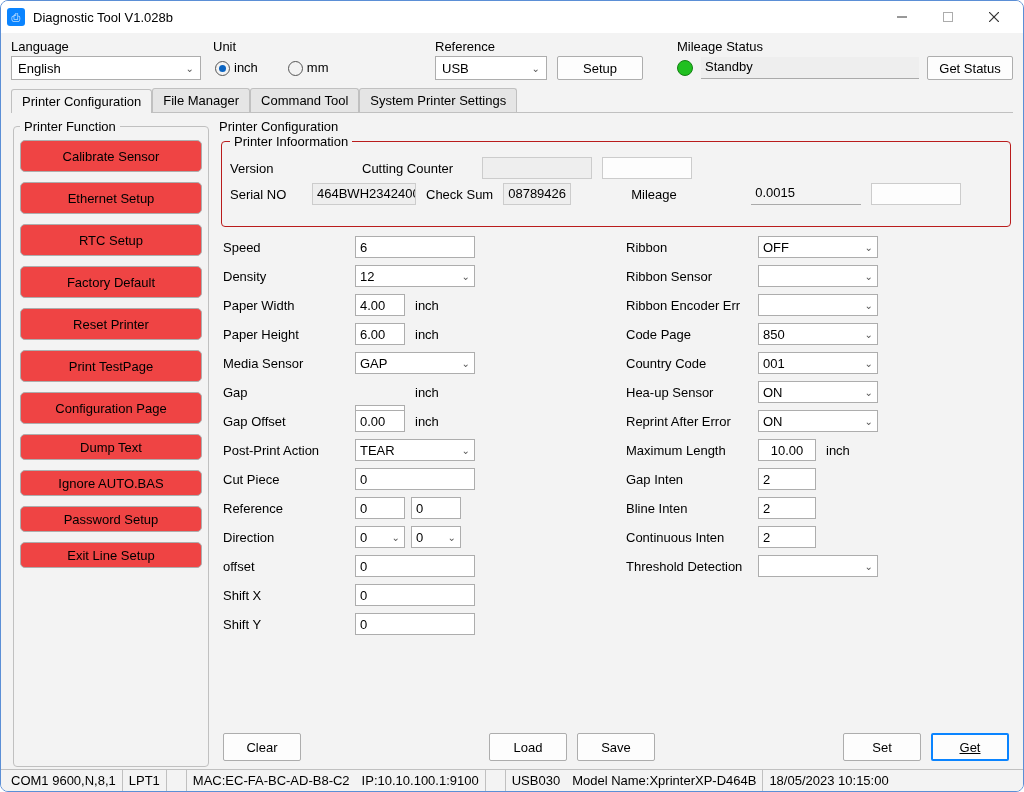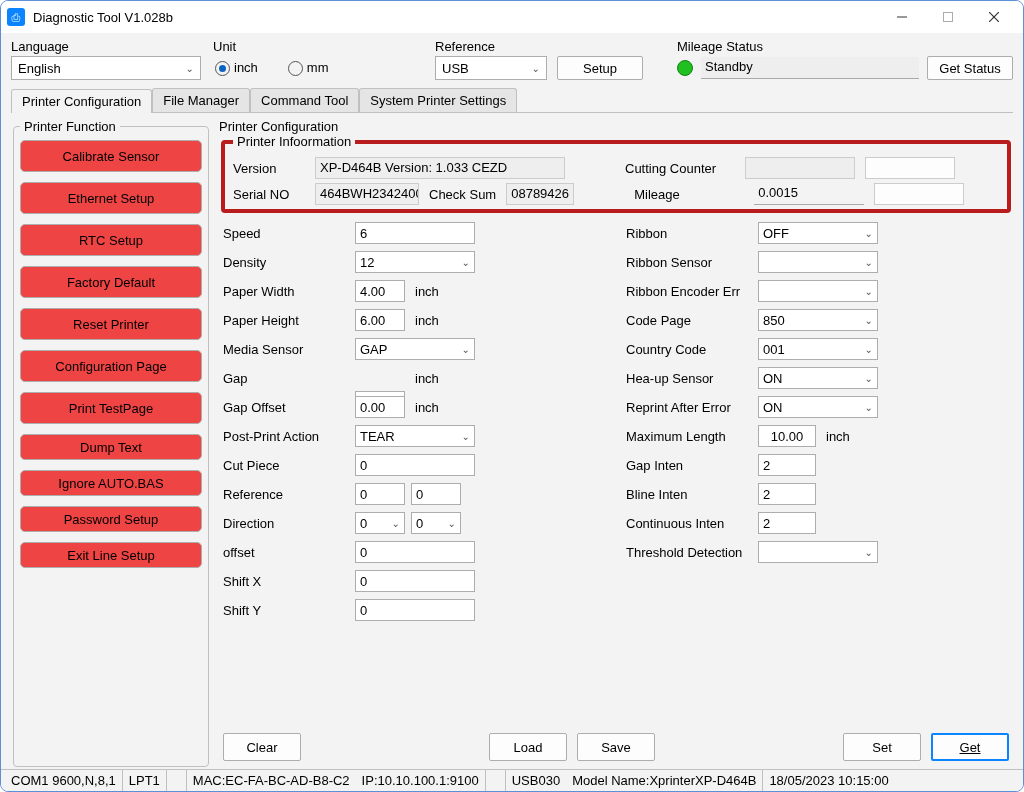--- a/index.html
+++ b/index.html
@@ -24,21 +24,21 @@
   .readonly { height:22px; border-bottom:1px solid #aaa; padding:2px 4px; background:#eee; }
   .tabstrip { display:flex; border-bottom:1px solid #c0c0c0; margin-top:4px; }
   .tab { padding:4px 10px; border:1px solid #c0c0c0; border-bottom:none; background:#e5e5e5; margin-right:0px; border-radius:3px 3px 0 0; }
   .tab.active { background:#f3f3f3; position:relative; top:1px; }
   .mainarea { display:flex; gap:8px; flex:1; padding-top:6px; overflow:hidden; }
   fieldset.funcs { border:1px solid #c0c0c0; border-radius:4px; padding:6px; width:196px; }
   fieldset legend { padding:0 4px; }
   .funcbtn { width:100%; height:32px; margin-bottom:10px; border:1px solid #adadad; border-radius:5px; background:#ef4444; display:flex; align-items:center; justify-content:center; }
   .funcbtn.small { height:26px; }
   .cfgarea { flex:1; display:flex; flex-direction:column; }
-  fieldset.pinfo { border:4px solid #b91c1c; border-radius:4px; padding:4px 8px 4px 8px; }
+  fieldset.pinfo { border:1px solid #b91c1c; border-radius:4px; padding:4px 8px 21px 8px; }
   .pinfo-row { display:flex; align-items:center; gap:10px; margin-top:4px; }
   .pinfo-row .lab { width:72px; }
   .pinfo-row .val { height:22px; border:1px solid #ccc; background:#eee; padding:2px 4px; overflow:hidden; white-space:nowrap; }
   .subtabs { display:flex; border:1px solid #c0c0c0; margin-top:8px; }
   .subtab { padding:3px 14px; border-right:1px solid #c0c0c0; background:#f3f3f3; }
   .subtab.active { background:#fff; }
   .cfggrid { display:flex; gap:20px; padding:8px 4px; flex:1; background:#f3f3f3; }
   .col { flex:1; }
   .frow { display:flex; align-items:center; margin-bottom:5px; height:24px; }
   .frow .flab { width:132px; }
@@ -127,35 +127,34 @@
     </div>
 
     <div class="mainarea">
       <fieldset class="funcs">
         <legend>Printer  Function</legend>
         <div class="funcbtn">Calibrate Sensor</div>
         <div class="funcbtn">Ethernet Setup</div>
         <div class="funcbtn">RTC Setup</div>
         <div class="funcbtn">Factory Default</div>
         <div class="funcbtn">Reset Printer</div>
+        <div class="funcbtn">Print TestPage</div>
         <div class="funcbtn">Configuration Page</div>
-        <div class="funcbtn">Print TestPage</div>
         <div class="funcbtn small">Dump Text</div>
         <div class="funcbtn small">Ignore AUTO.BAS</div>
         <div class="funcbtn small">Password Setup</div>
         <div class="funcbtn small">Exit Line Setup</div>
       </fieldset>
 
       <div class="cfgarea">
         <div>Printer Configuration</div>
         <fieldset class="pinfo">
           <legend>Printer Infoormation</legend>
           <div class="pinfo-row">
             <span class="lab">Version</span>
-            <div class="val" style="width:250px">XP-D464B Version: 1.033 CEZD</div>
             <span style="width:40px"></span>
             <span class="lab" style="width:110px">Cutting Counter</span>
             <div class="val" style="width:110px"></div>
             <div class="val" style="width:90px;background:#fdfdfd"></div>
           </div>
           <div class="pinfo-row">
             <span class="lab">Serial NO</span>
             <div class="val" style="width:104px">464BWH2342400</div>
             <span>Check Sum</span>
             <div class="val" style="width:68px">08789426</div>

